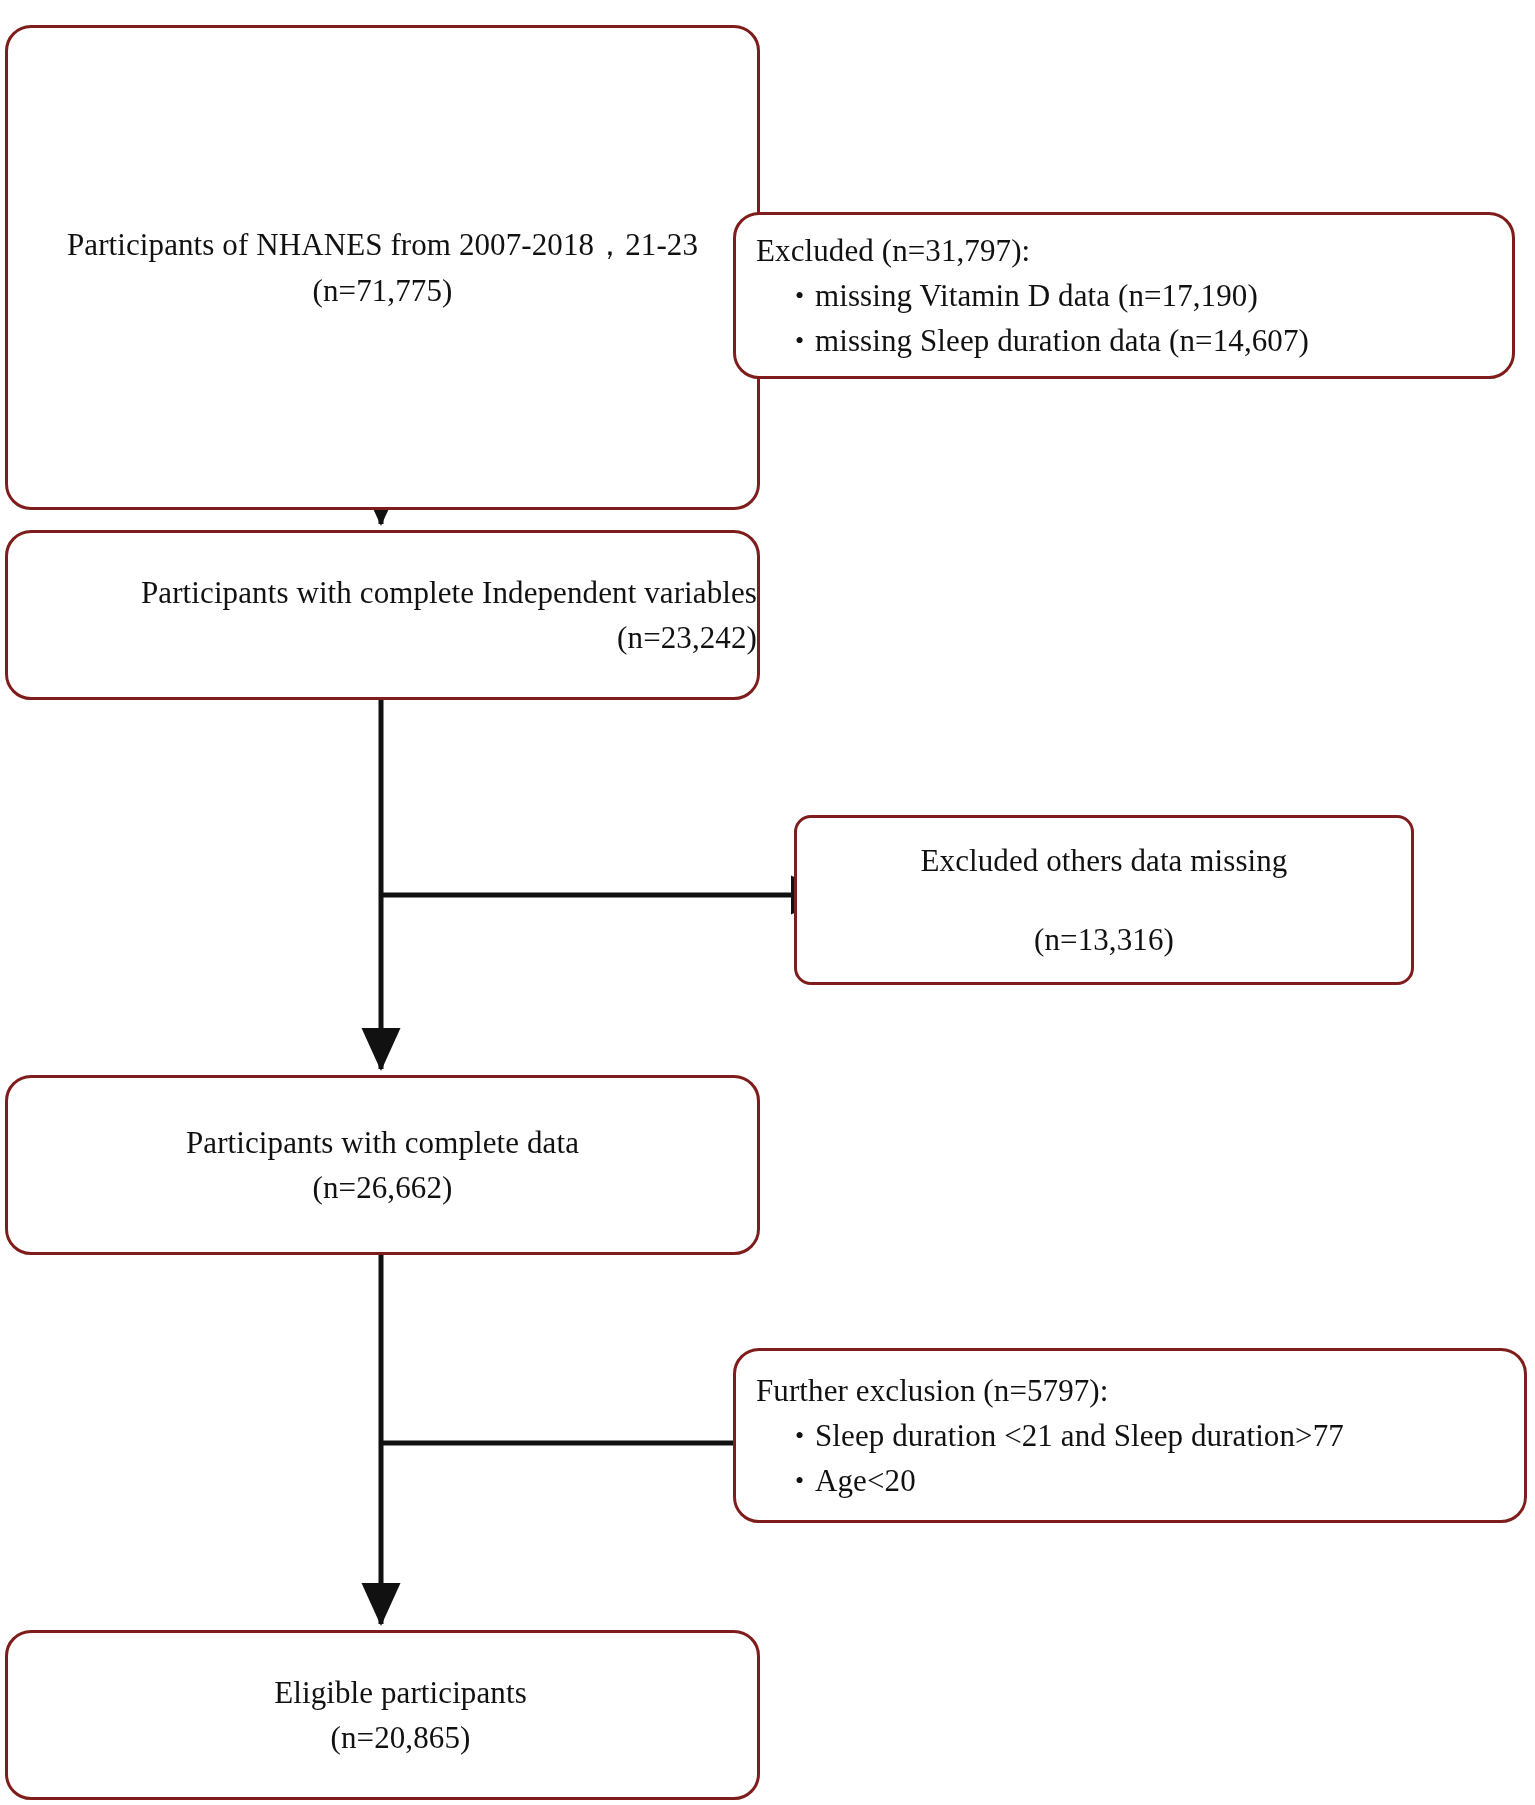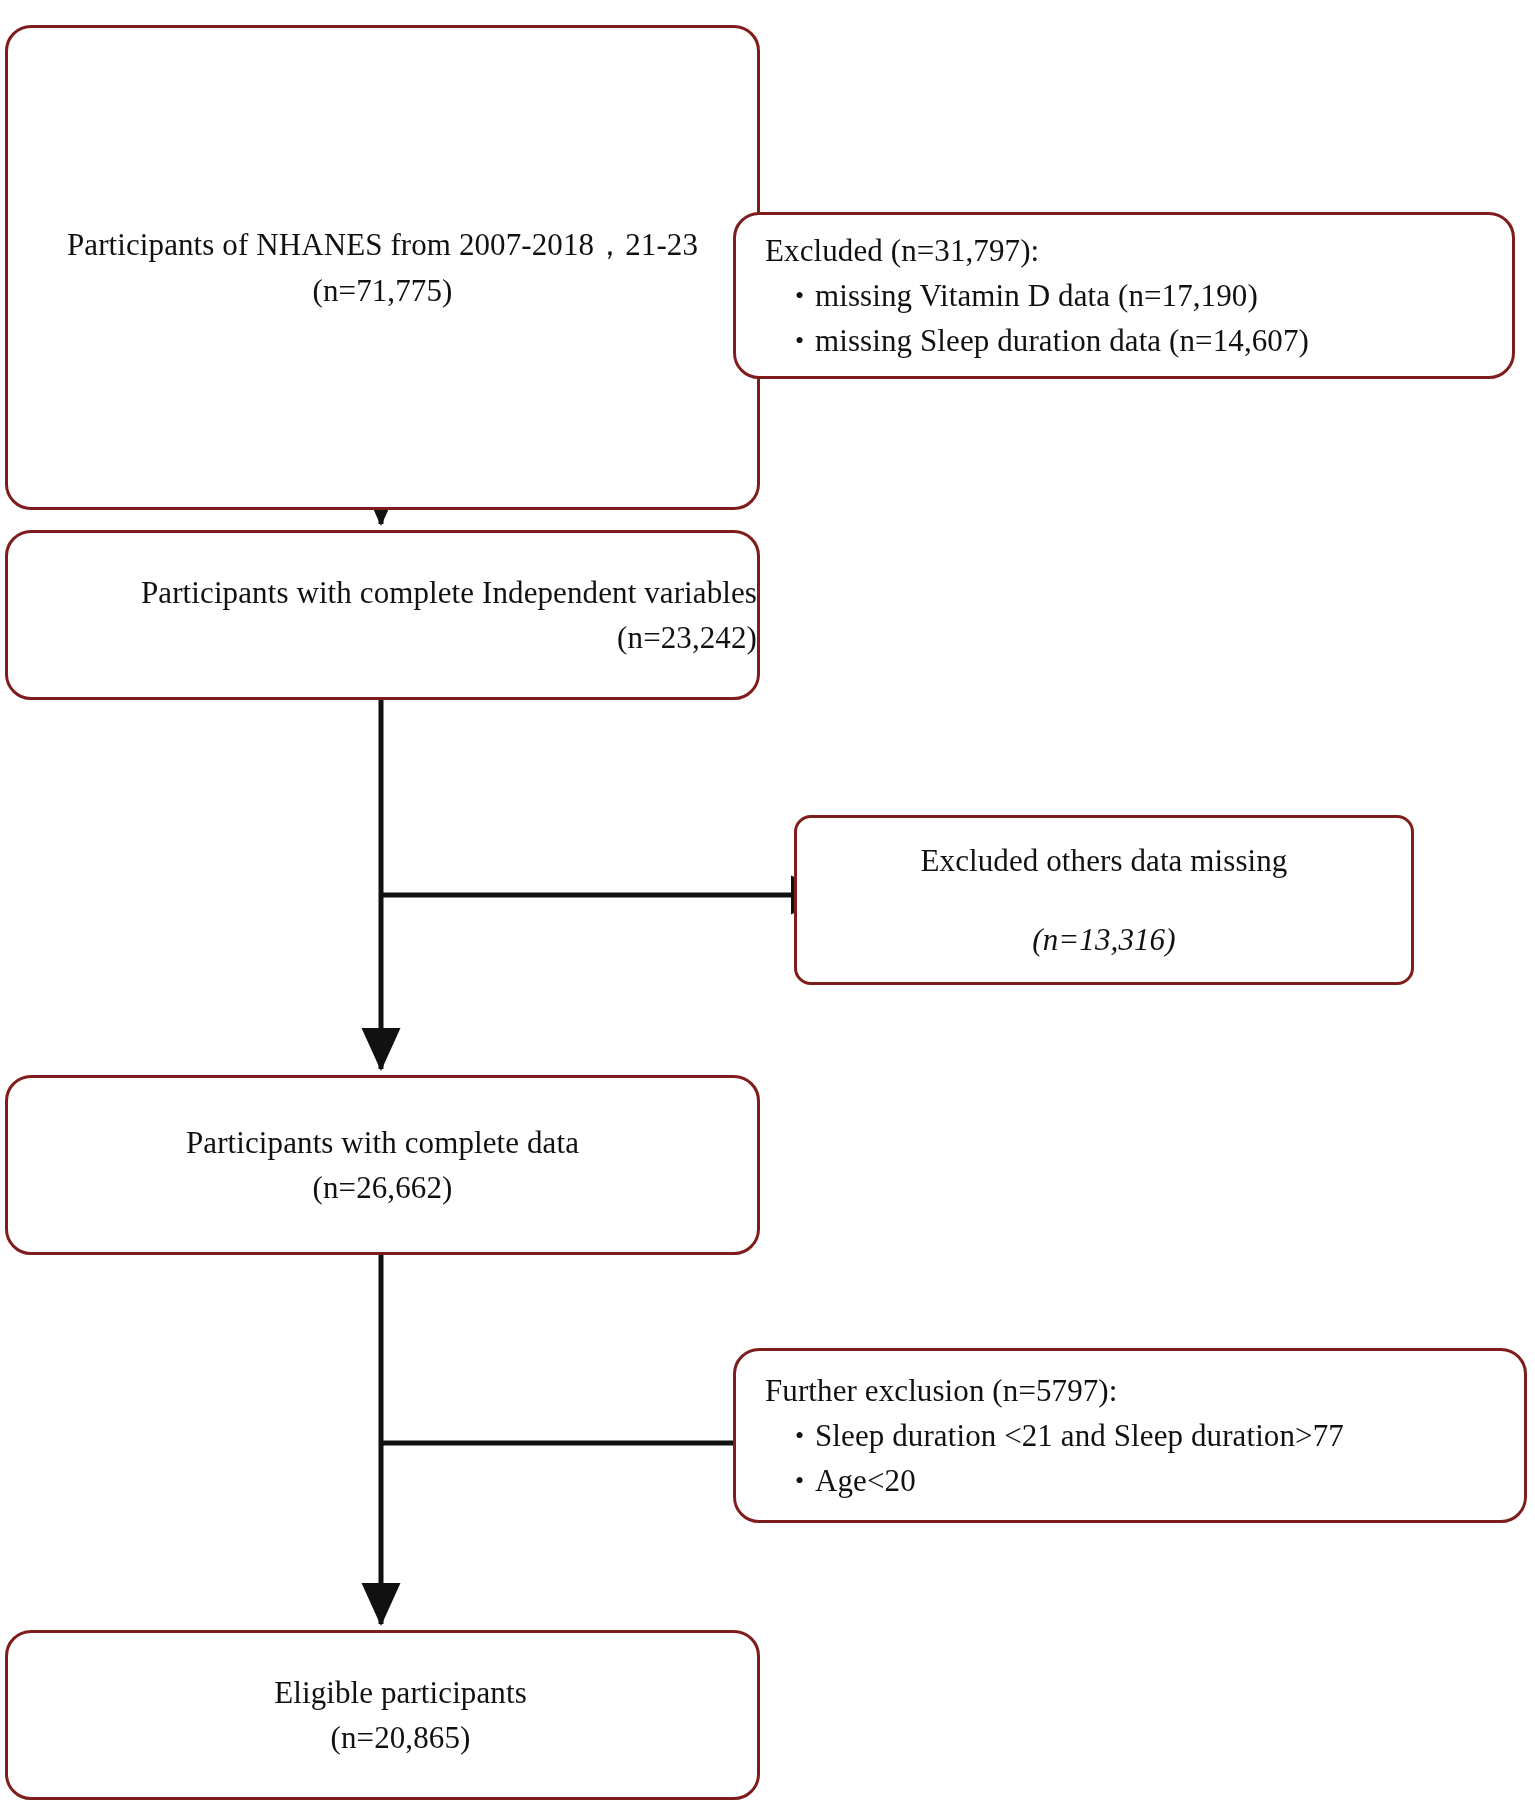--- a/index.html
+++ b/index.html
@@ -35,21 +35,21 @@
     align-items: flex-start;
     text-align: left;
   }
   .line {
     font-size: 31px;
     line-height: 1.46;
     white-space: nowrap;
     letter-spacing: 0.1px;
   }
   .node.lefted .line {
-    padding-left: 29px;
+    padding-left: 20px;
   }
   .node.lefted .bullet-line {
     padding-left: 40px;
     margin-left: 39px;
   }
   .bullet-line::before {
     content: "\2022";
     display: inline-block;
     width: 20px;
     margin-left: -20px;
@@ -101,21 +101,21 @@
     <div class="line bullet-line">missing Sleep duration data (n=14,607)</div>
   </div>
 
   <div class="node centered" style="left: 5px; top: 530px; width: 755px; height: 170px; align-items: flex-end;">
     <div class="line">Participants with complete Independent variables</div>
     <div class="line">(n=23,242)</div>
   </div>
 
   <div class="node centered" style="left: 794px; top: 815px; width: 620px; height: 170px; border-radius: 17px;">
     <div class="line">Excluded others data missing</div>
-    <div class="line" style="margin-top:34px;font-style:italic;">(n=13,316)</div>
+    <div class="line" style="margin-top:34px;">(n=13,316)</div>
   </div>
 
   <div class="node centered" style="left: 5px; top: 1075px; width: 755px; height: 180px; text-align: center;">
     <div class="line">Participants with complete data</div>
     <div class="line">(n=26,662)</div>
   </div>
 
   <div class="node lefted" style="left: 733px; top: 1348px; width: 794px; height: 175px;">
     <div class="line">Further exclusion (n=5797):</div>
     <div class="line bullet-line">Sleep duration &lt;21 and Sleep duration&gt;77</div>

